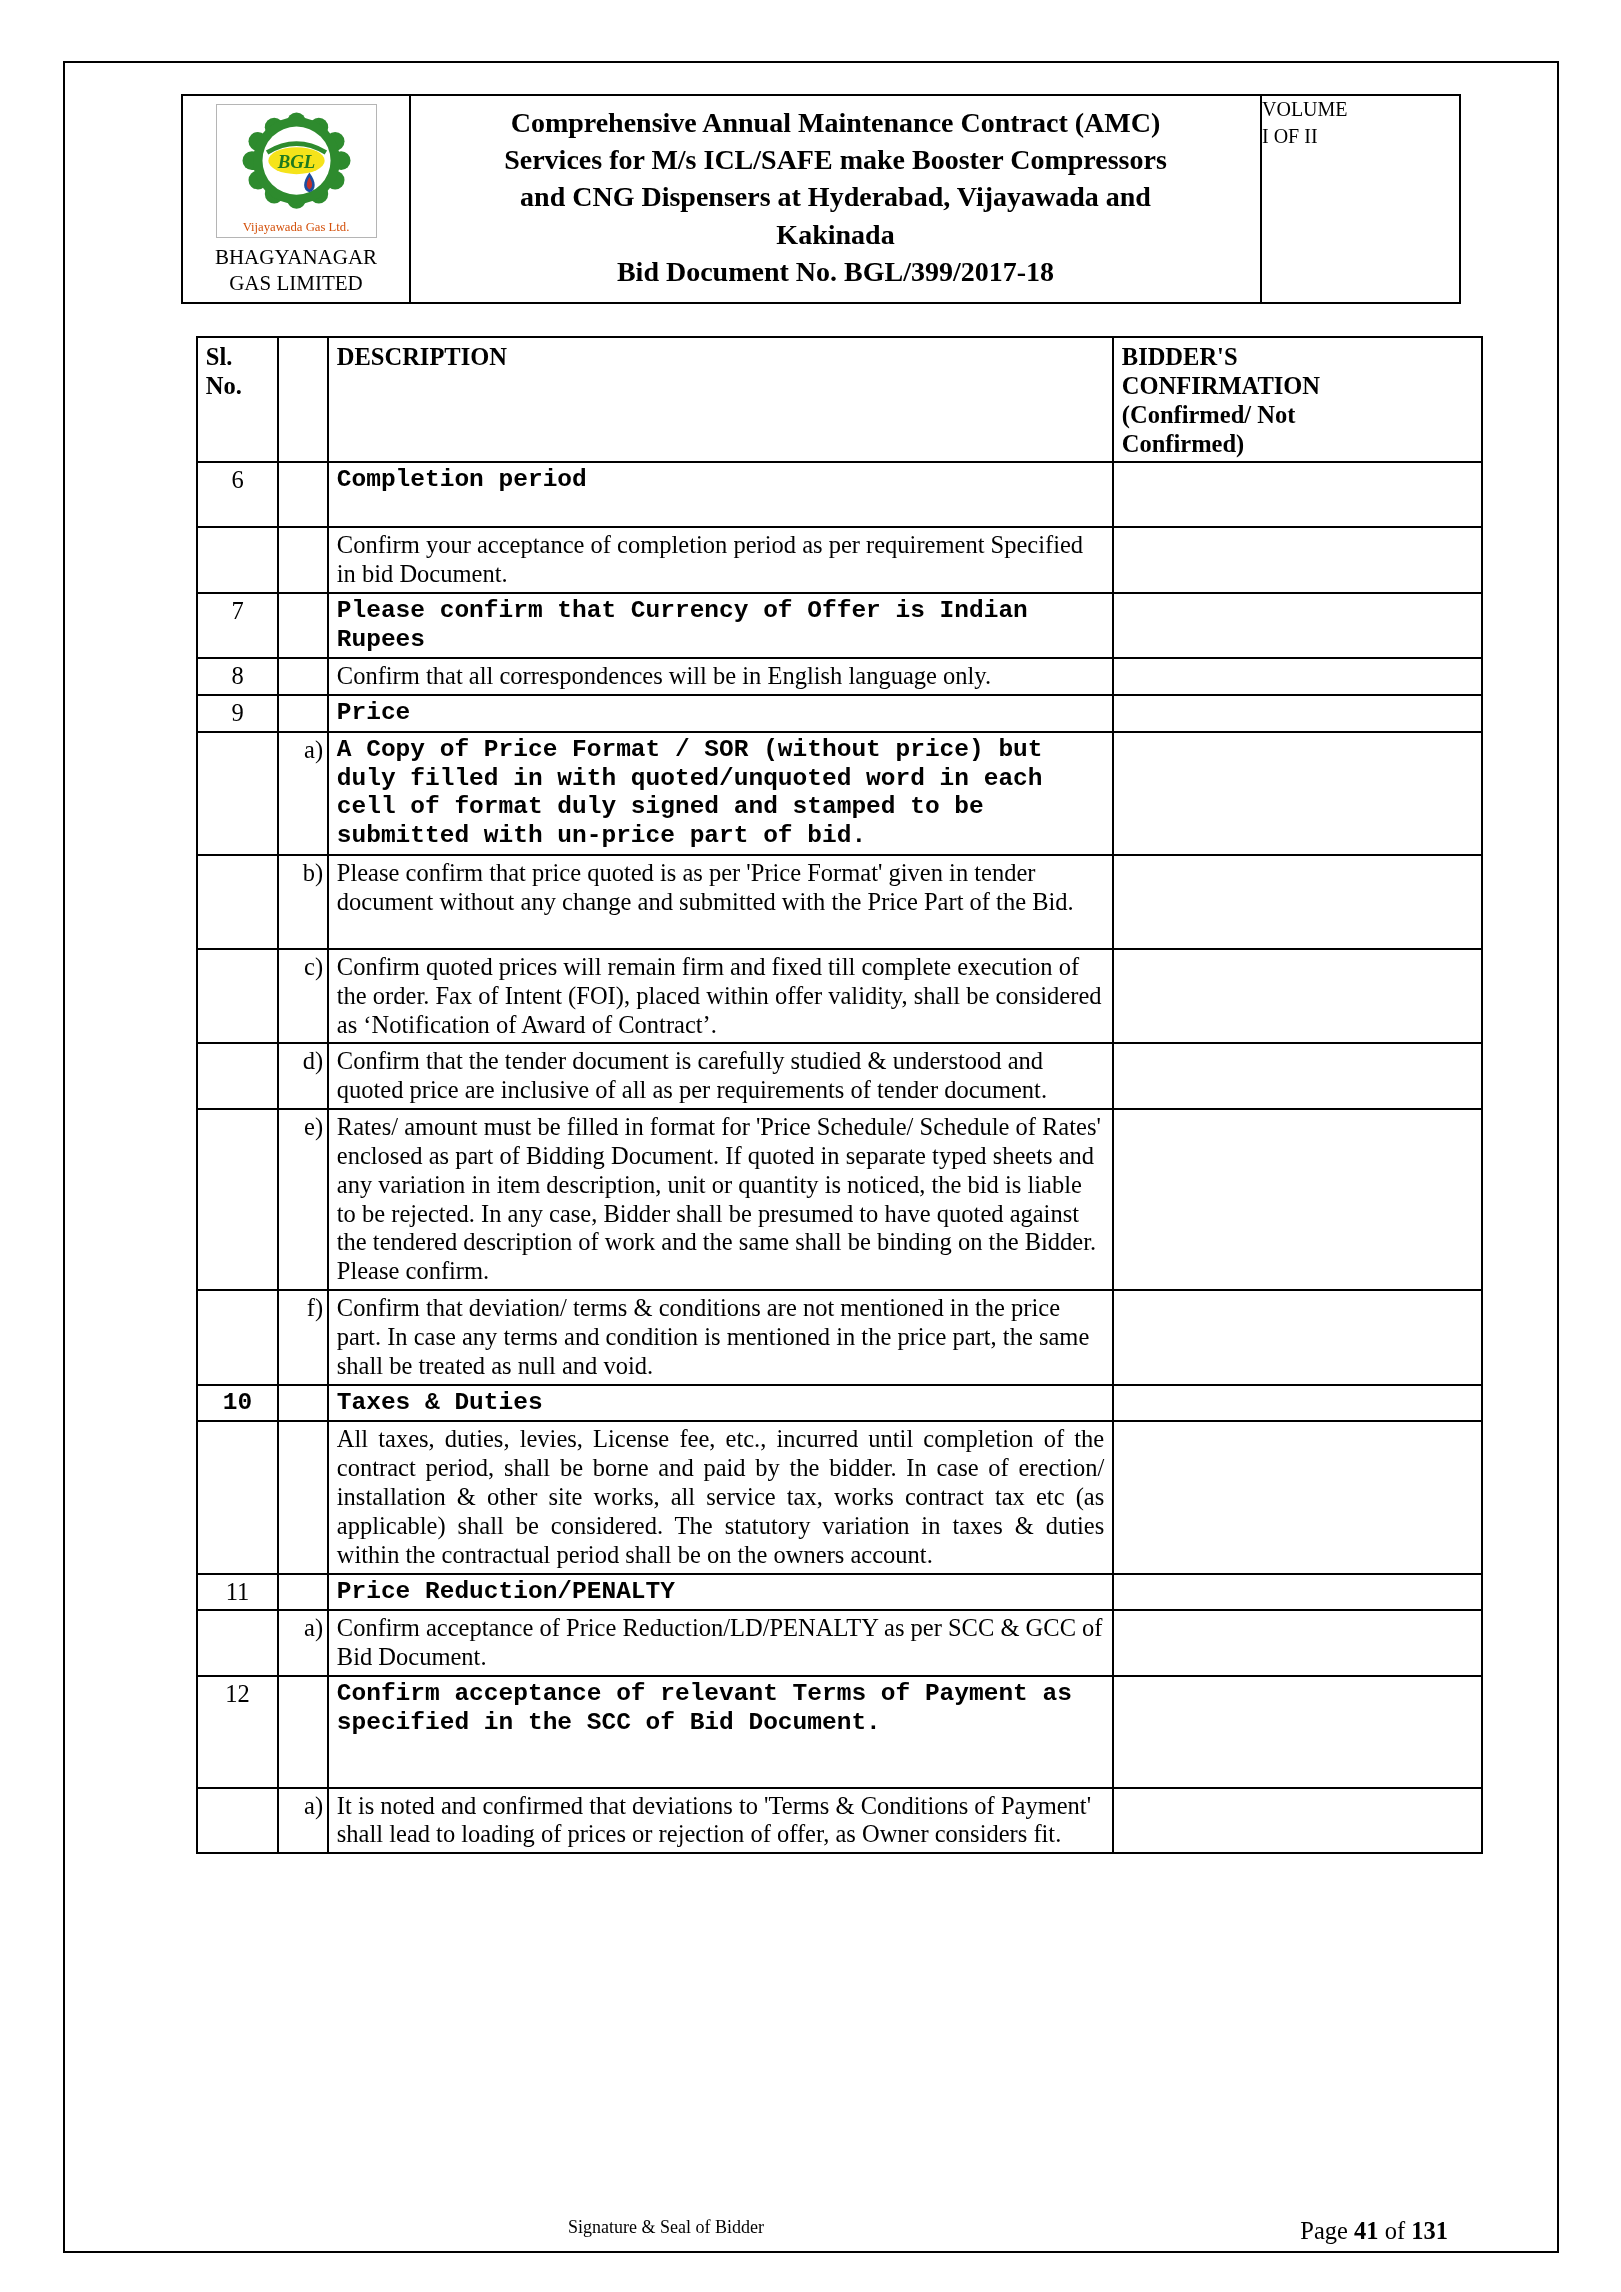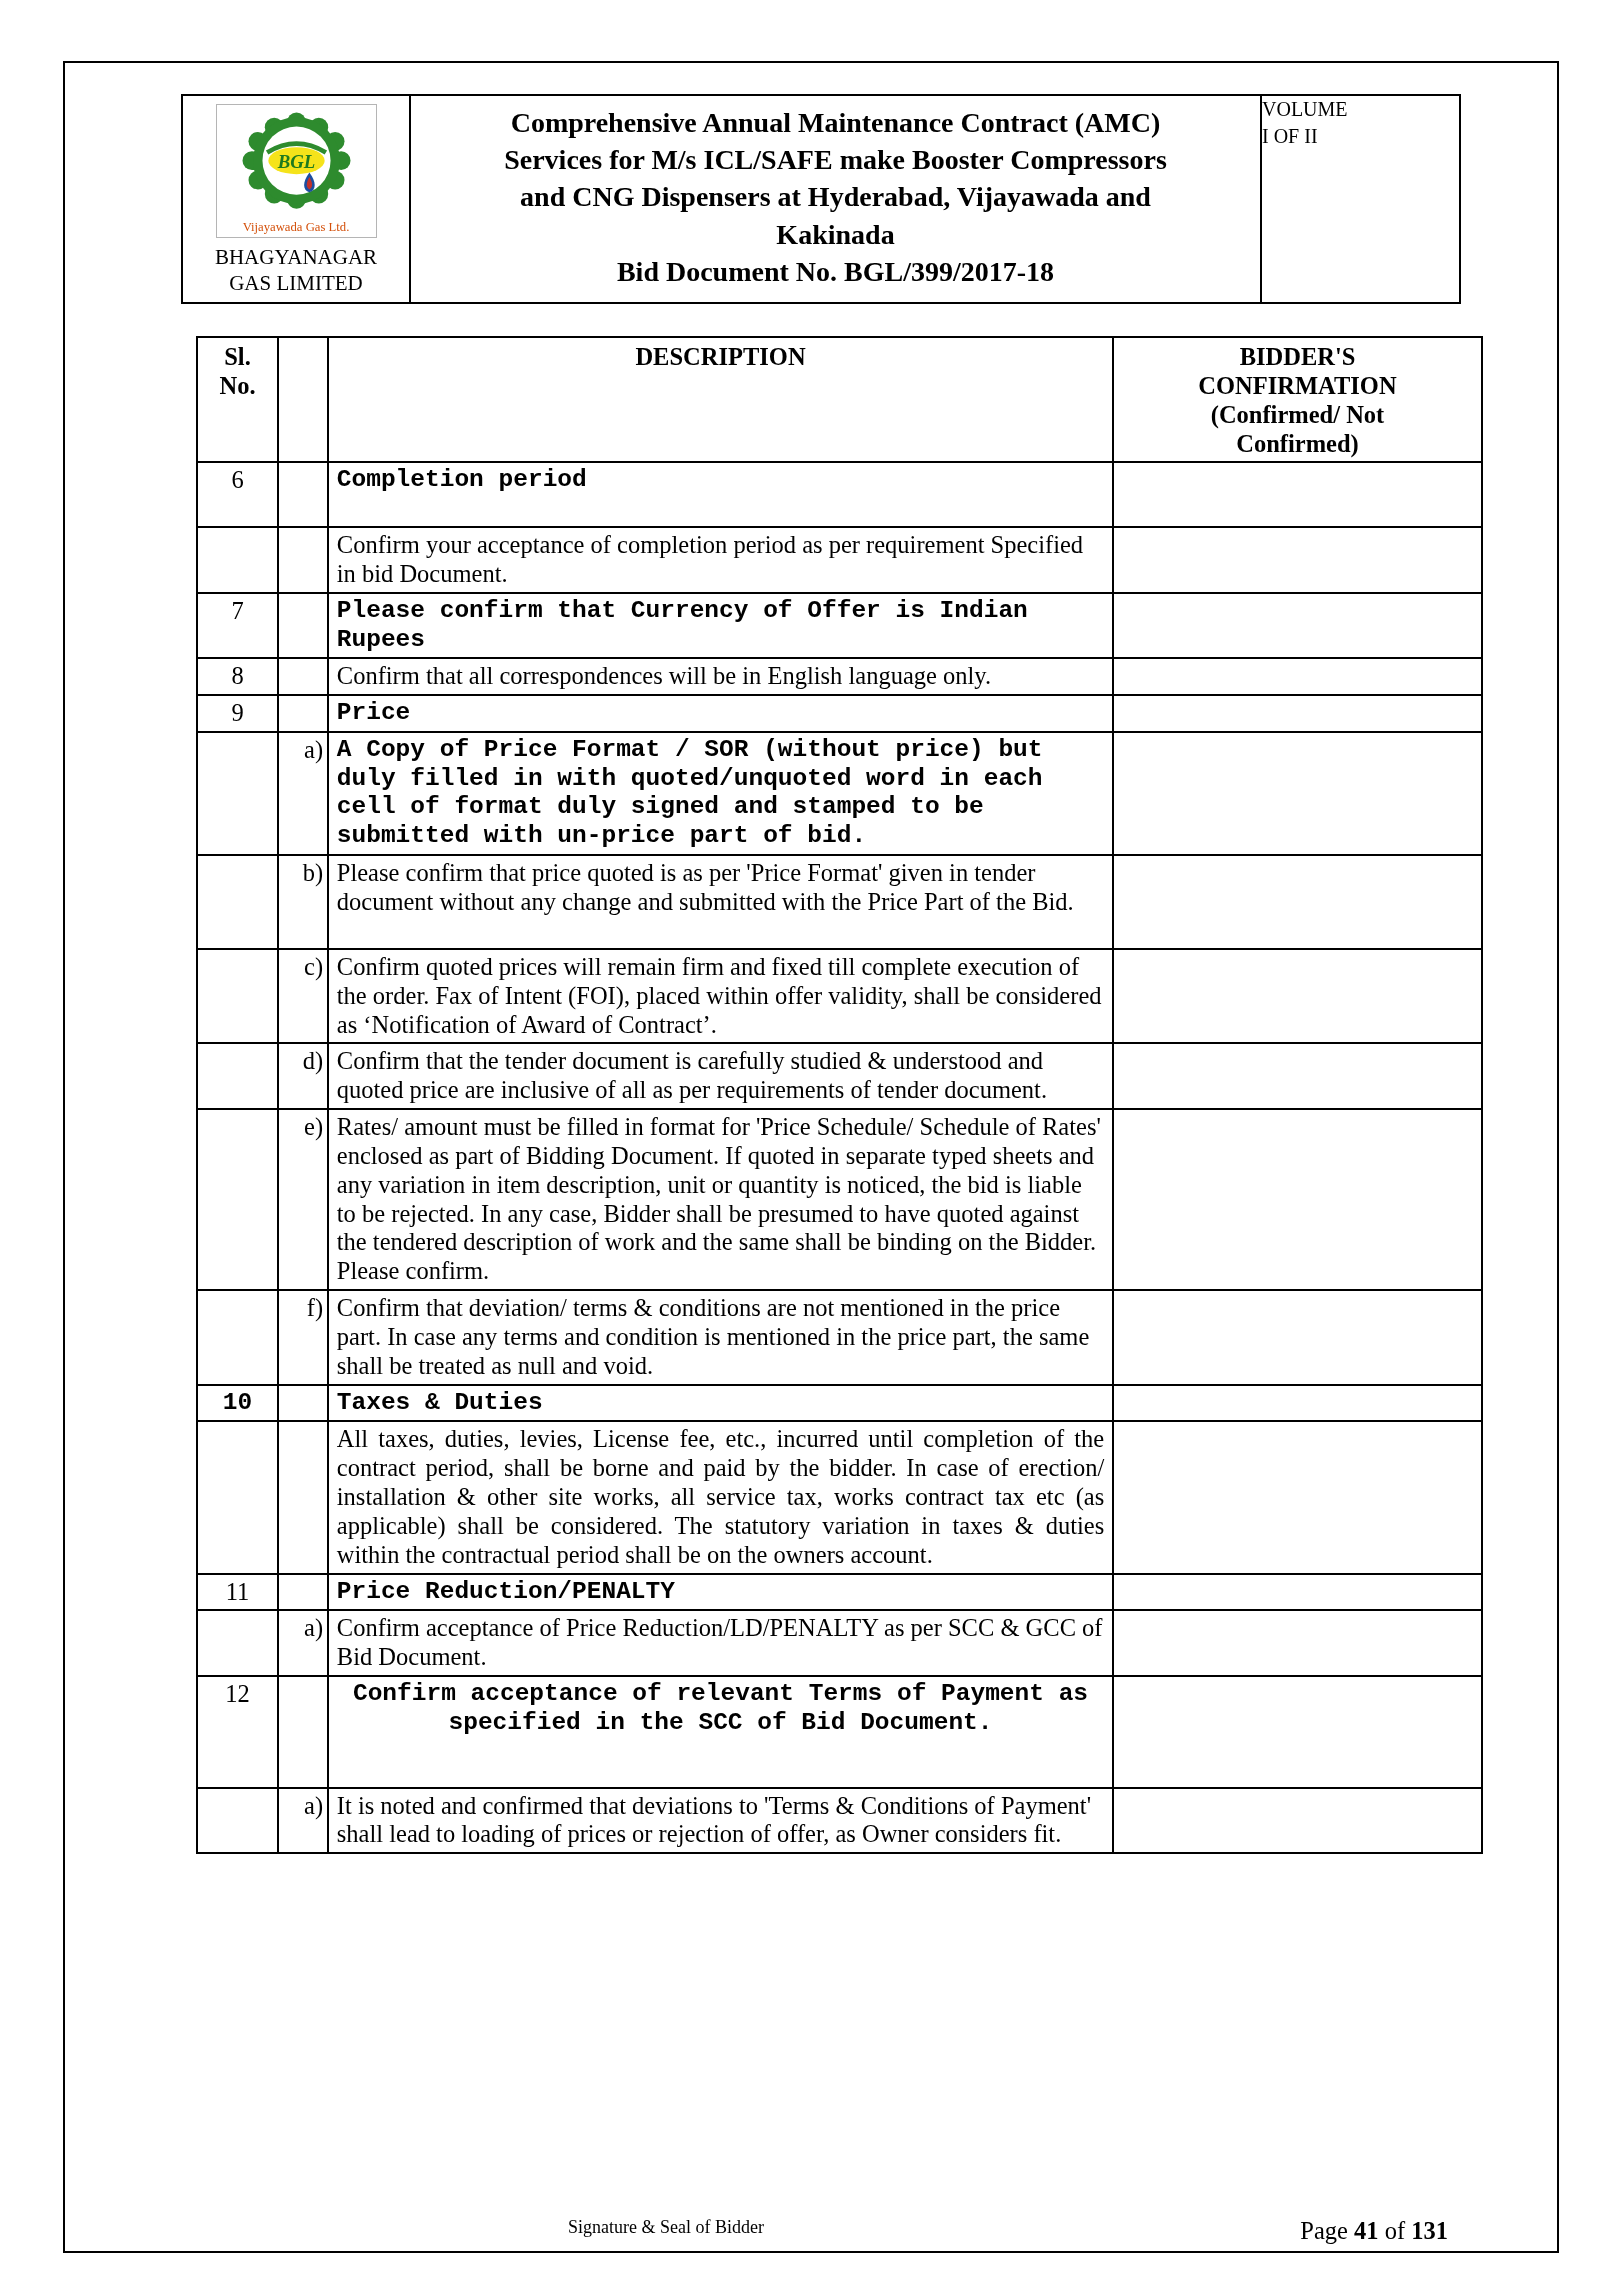--- a/index.html
+++ b/index.html
@@ -41,32 +41,32 @@
   }
   
   .main-table {
     position:absolute; left:196px; top:336px; width:1285px;
     border-collapse:collapse; table-layout:fixed;
     font-size:24.5px; line-height:1.18;
   }
   .main-table th, .main-table td {
     border:2px solid #000; vertical-align:top; padding:2.9px 7.8px;
   }
-  .main-table th { font-weight:bold; text-align:center; padding-top:4.9px;margin-top:8px; }
+  .main-table th { font-weight:bold; text-align:left; padding-top:4.9px;margin-top:8px; }
   .col-sl { width:81px; }
   .col-letter { width:50px; }
   .col-desc { width:785px; }
   .col-conf { width:369px; }
   .c-sl { text-align:center; }
   .c-letter { text-align:right; padding-left:2px !important; padding-right:3.9px !important; }
   .c-desc { text-align:left; }
   .bold { font-weight:bold;font-family:Liberation Mono, monospace; }
   .justify { text-align:justify; }
   .pad1 { padding-bottom:31px !important; }
-  .pad2 { padding-bottom:49px !important;text-align:center; }
+  .pad2 { padding-bottom:49px !important; }
   
   .sig {
     position:absolute; left:568px; top:2217px; font-size:18px;
   }
   .pagenum {
     position:absolute; right:173px; top:2217px; font-size:24.5px;
   }
 </style>
 </head>
 <body>

